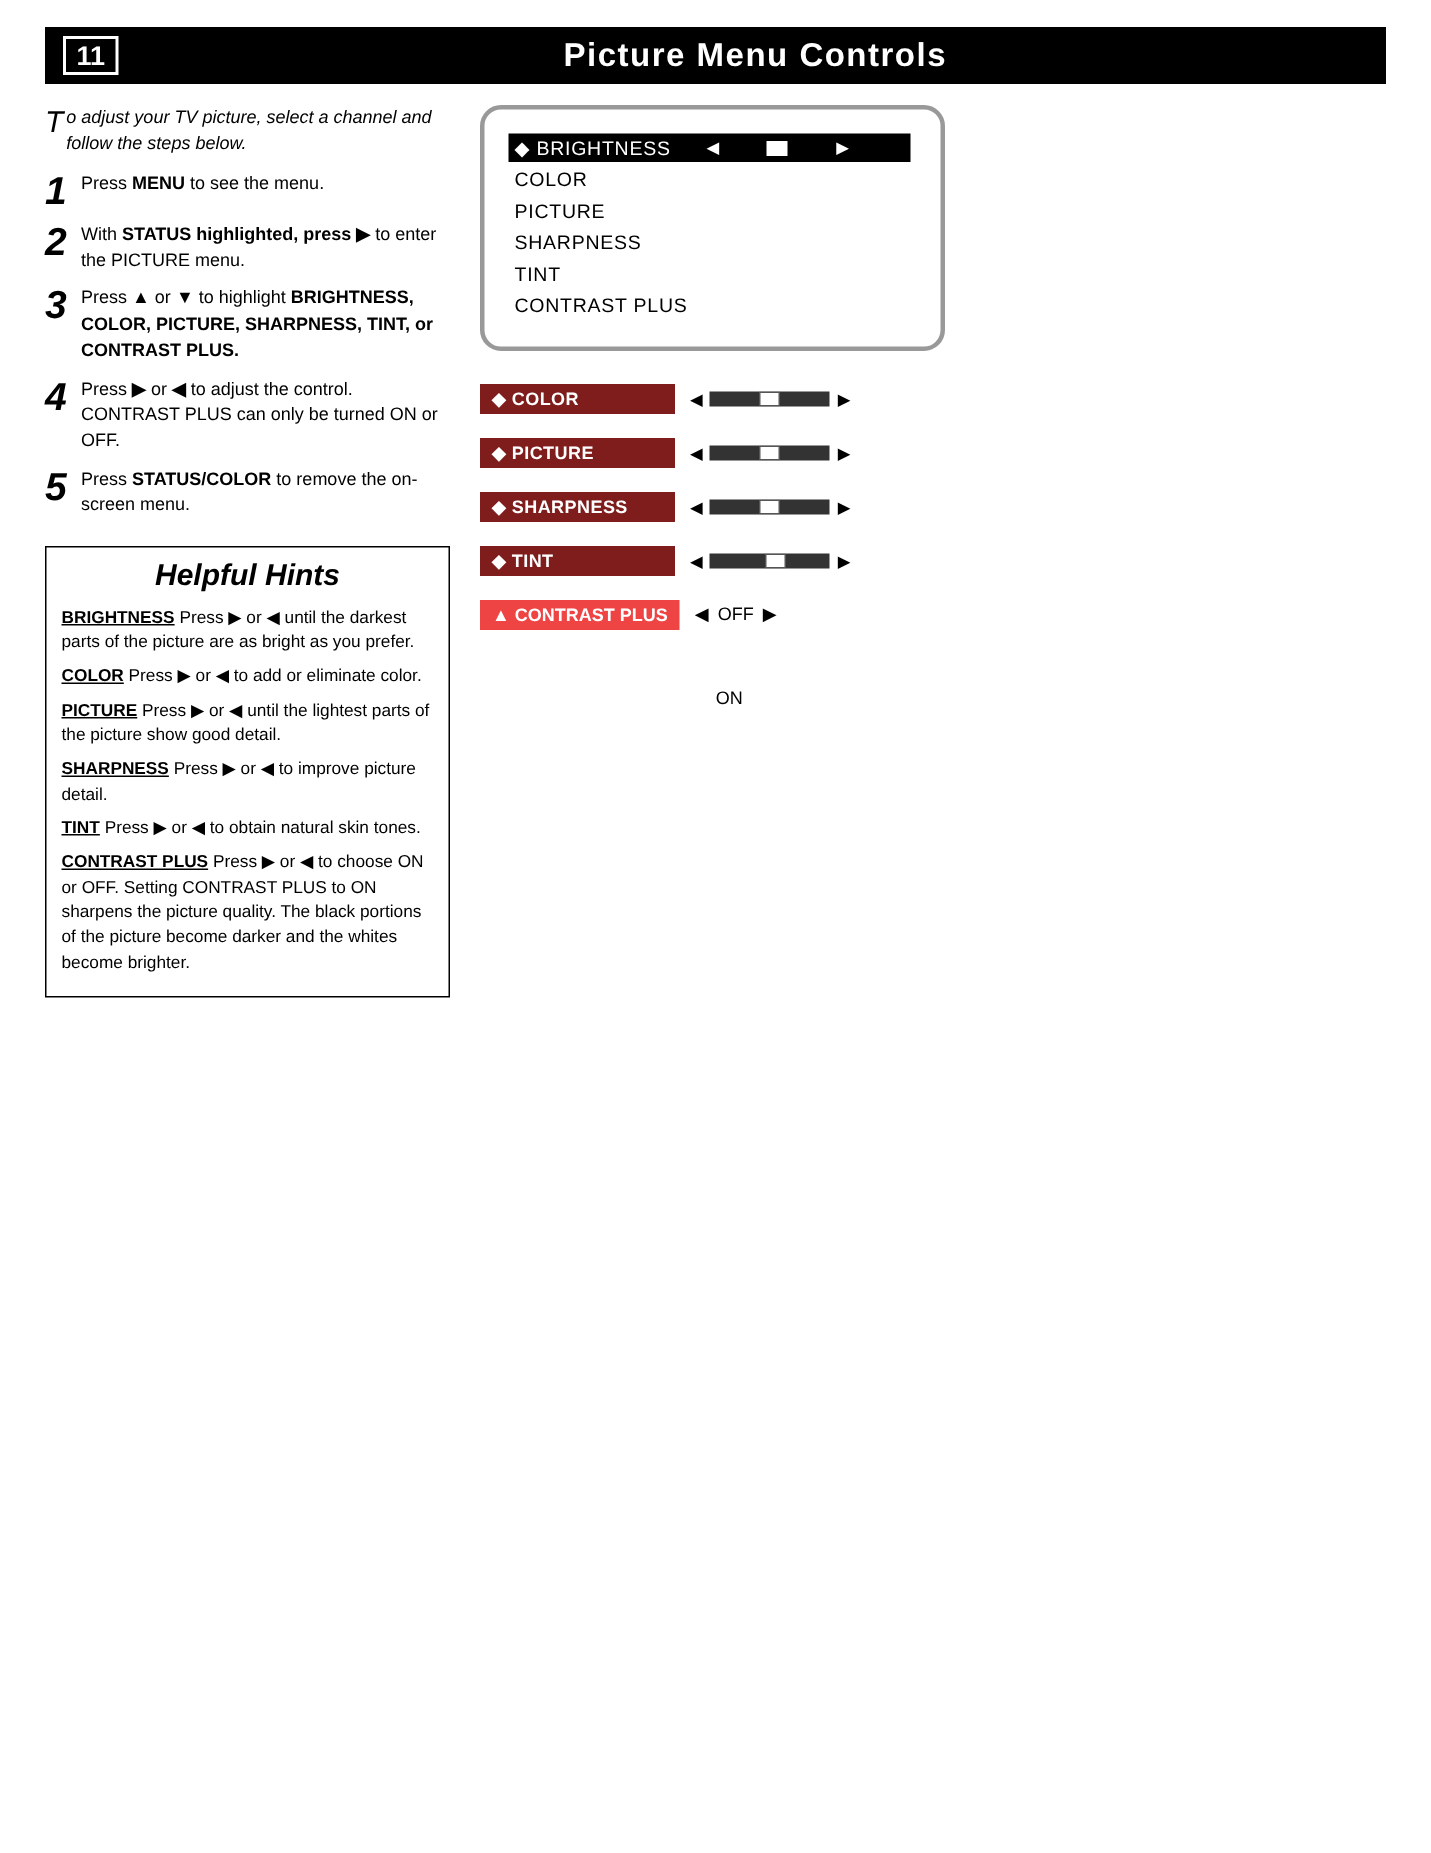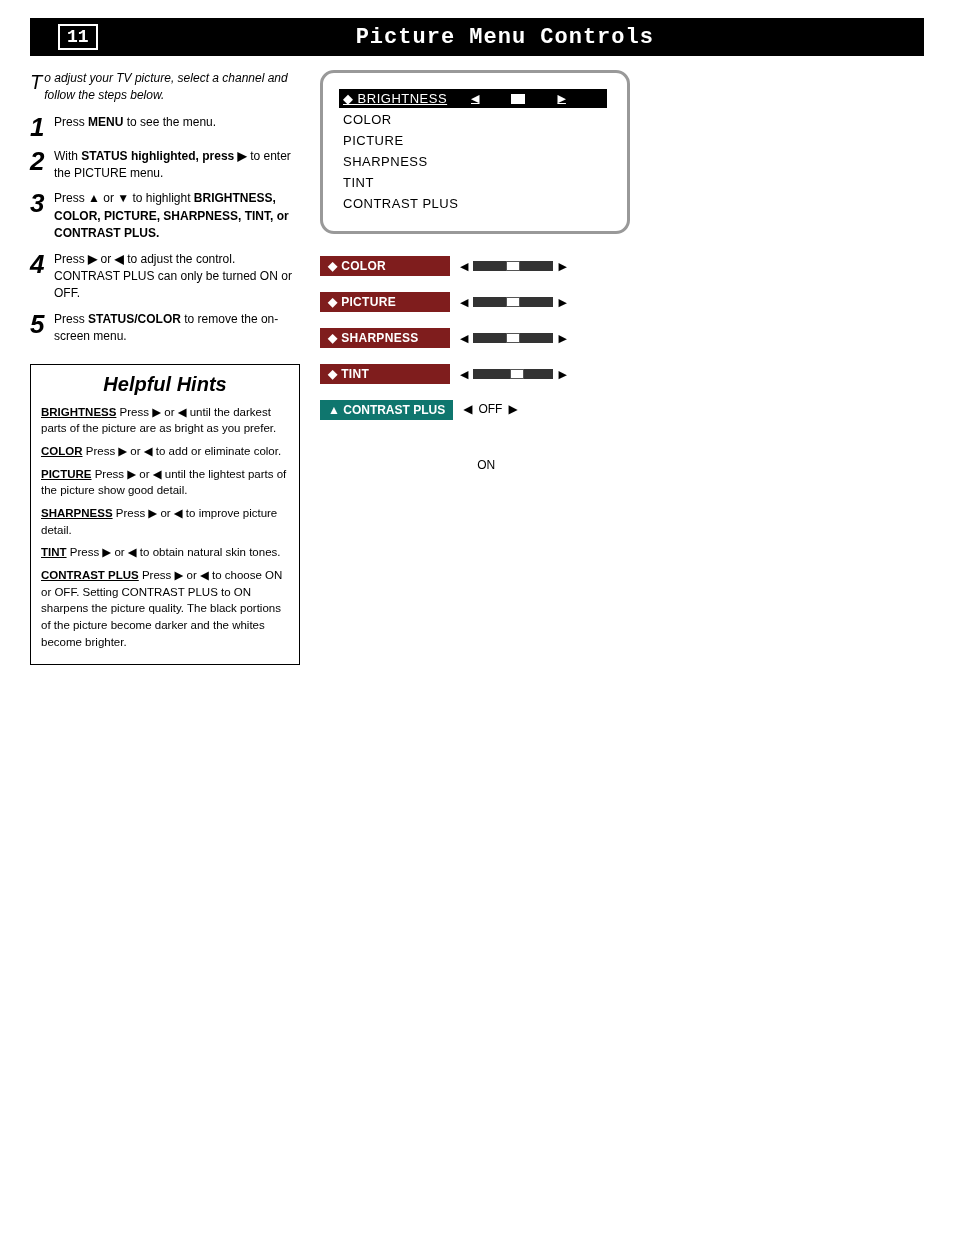--- a/index.html
+++ b/index.html
@@ -11,23 +11,22 @@
       font-size: 13px;
       color: #000;
     }
 
     
     .page-header {
       display: flex;
       align-items: center;
       background: #000;
       color: #fff;
-      padding: 6px 28px;
+      padding: 6px 12px;
       margin: 18px 30px 0 30px;
-      font-family: Liberation Mono, monospace;
     }
     .page-number-box {
       border: 2px solid #fff;
       padding: 2px 7px;
       font-size: 18px;
       font-weight: bold;
       margin-right: 16px;
       line-height: 1;
     }
     .page-title {
@@ -135,21 +134,20 @@
       padding: 2px 4px;
       display: flex;
       align-items: center;
       gap: 8px;
       margin-bottom: 2px;
       color: #fff;
     }
     .menu-item.highlighted {
       background: #000;
       color: #fff;
-      text-decoration: underline;
     }
     .menu-item.normal {
       background: transparent;
       color: #000;
     }
     .menu-item-label {
       min-width: 120px;
       font-size: 13px;
       letter-spacing: 0.5px;
     }
@@ -232,21 +230,21 @@
 
     
     .contrast-row {
       display: flex;
       align-items: flex-start;
       margin-bottom: 16px;
       gap: 10px;
       width: 370px;
     }
     .contrast-label {
-      background: #0f766e;
+      background: #ef4444;
       color: #fff;
       font-size: 12px;
       font-weight: bold;
       padding: 3px 8px;
       min-width: 130px;
       display: flex;
       align-items: center;
       gap: 4px;
     }
     .contrast-options {

